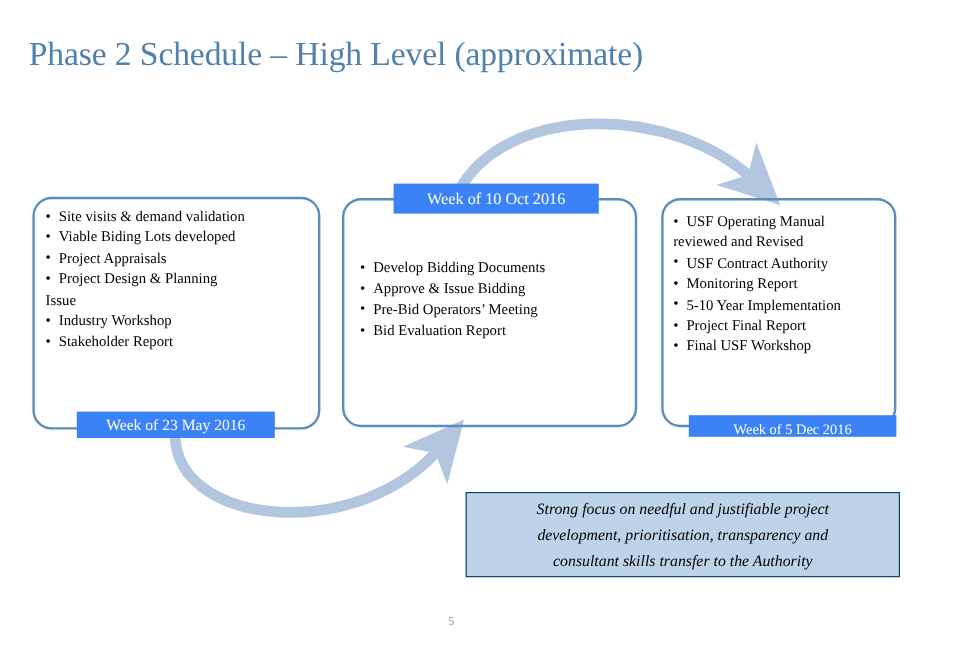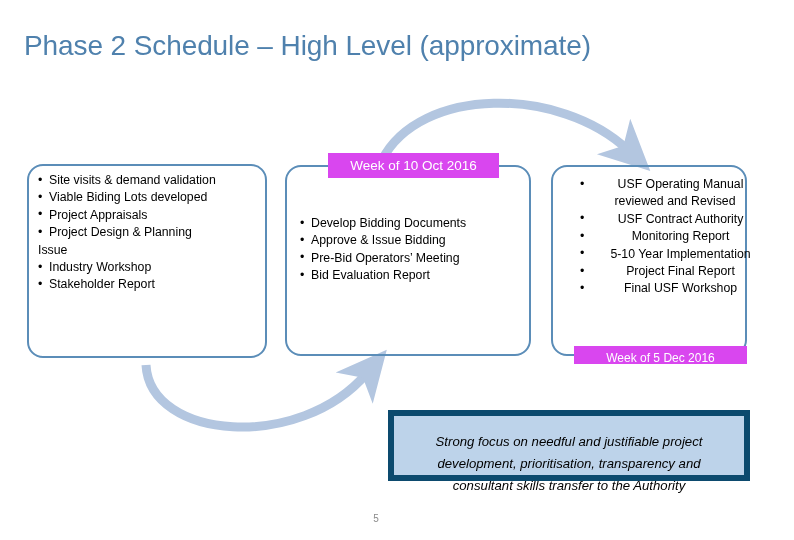--- a/index.html
+++ b/index.html
@@ -14,20 +14,21 @@
     overflow: hidden;
     font-family: "Liberation Sans", sans-serif;
     color: #000000;
   }
 
   #slide {
     position: absolute;
     inset: 0;
     width: 794px;
     height: 540px;
+    font-family: Liberation Serif, serif;
   }
 
   
   #slide-title {
     position: absolute;
     left: 24px;
     top: 30px;
     width: 740px;
     font-size: 28px;
     font-weight: 400;
@@ -80,27 +81,27 @@
     font-size: 12.5px;
     line-height: 17.4px;
   }
   .bullet-list li .cont {
     display: block;
     margin-left: -11px;
   }
 
   #list-left  { left: 38px;  top: 172px; width: 228px; }
   #list-mid   { left: 300px; top: 215px; width: 232px; }
-  #list-right { left: 580px; top: 176px; width: 190px; text-align: center; }
+  #list-right { left: 561px; top: 176px; width: 190px; }
 
   
   .date-badge {
     position: absolute;
     box-sizing: border-box;
-    background: #d946ef;
+    background: #3b82f6;
     color: #ffffff;
     font-size: 13px;
     line-height: 22px;
     text-align: center;
     white-space: nowrap;
     padding: 0 8px;
   }
   #badge-left  { left: 64px;  top: 343px; width: 165px; height: 22px; }
   #badge-mid   { left: 328px; top: 153px; width: 171px; height: 25px;
                  line-height: 25px; font-size: 13.5px; }
@@ -109,27 +110,27 @@
 
   
   #callout {
     position: absolute;
     box-sizing: border-box;
     left: 388px;
     top: 410px;
     width: 362px;
     height: 71px;
     background: #bdd3ea;
-    border: 6px solid #0c4a6e;
+    border: 1px solid #0c4a6e;
     font-style: italic;
     font-size: 13.2px;
     line-height: 22px;
     text-align: center;
     color: #000000;
-    padding-top: 15px;
+    padding-top: 2px;
   }
 
   
   #page-number {
     position: absolute;
     left: 349px;
     top: 513px;
     width: 54px;
     text-align: center;
     font-size: 10px;
@@ -170,20 +171,21 @@
       <span>Project Design &amp; Planning</span>
       <span class="cont">Issue</span>
     </li>
     <li>
       <span>Industry Workshop</span>
     </li>
     <li>
       <span>Stakeholder Report</span>
     </li>
   </ul>
+  <div class="date-badge" id="badge-left">Week of 23 May 2016</div>
 
   <div class="phase-box" id="box-mid"></div>
   <ul class="bullet-list" id="list-mid">
     <li>
       <span>Develop Bidding Documents</span>
     </li>
     <li>
       <span>Approve &amp; Issue Bidding</span>
     </li>
     <li>

